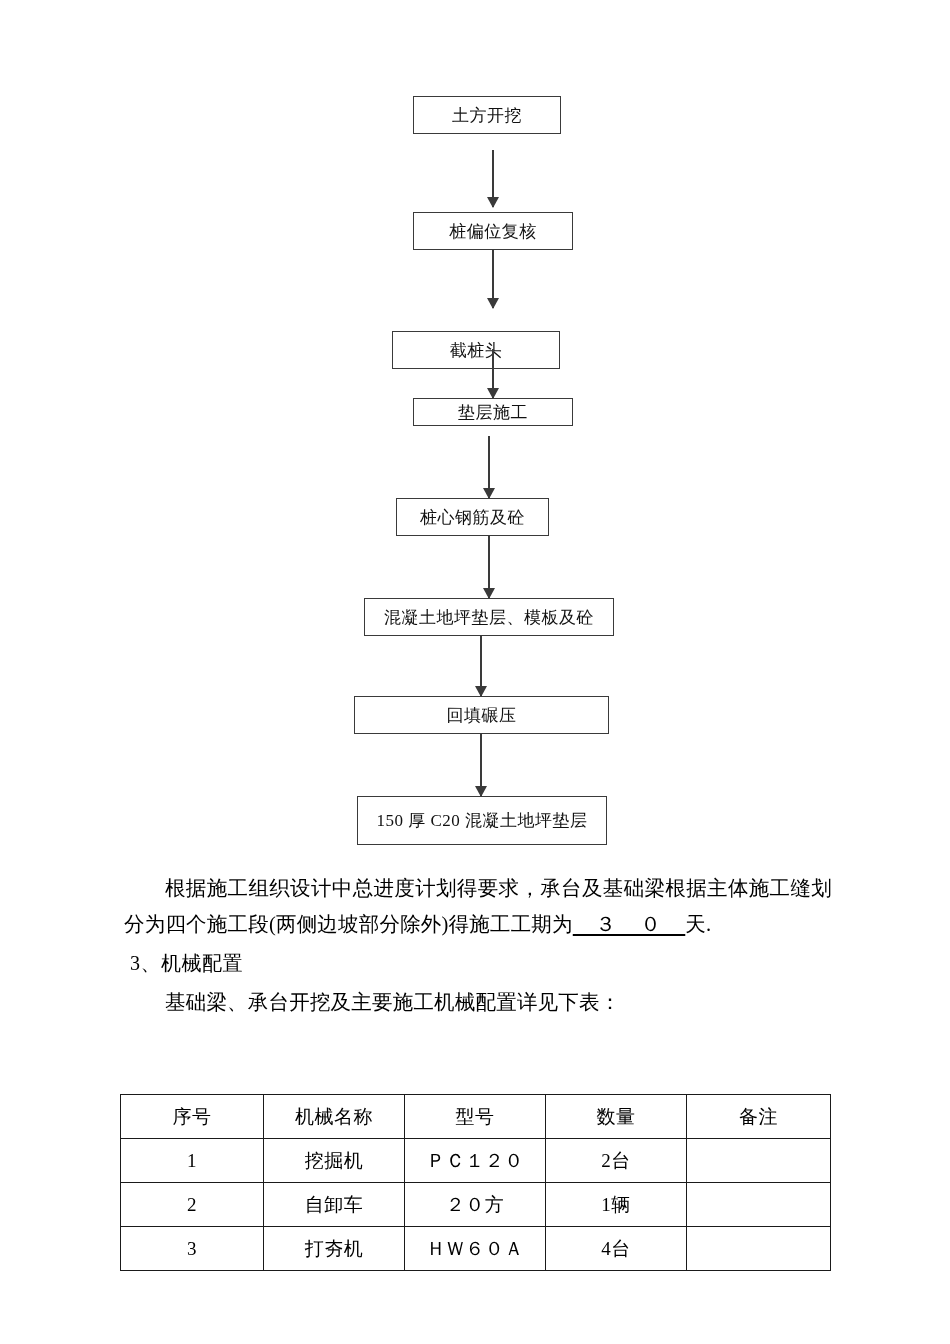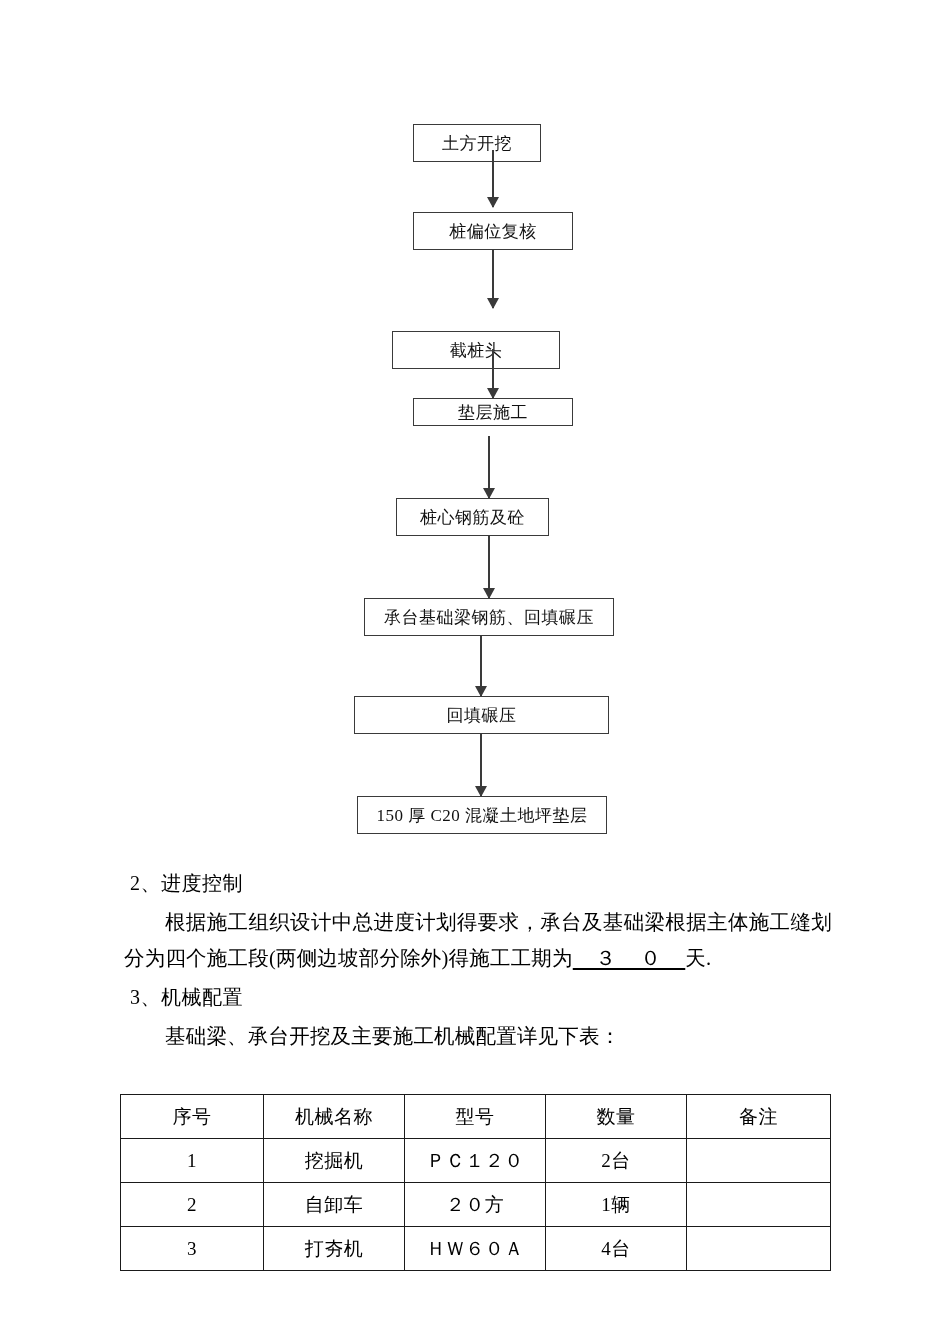--- a/index.html
+++ b/index.html
@@ -121,47 +121,46 @@
   col.c4 { width: 144px; }
   .spaced { letter-spacing: 3px; }
 </style>
 </head>
 <body>
 
 <div class="page">
 
   <div class="flowchart">
 
-    <div class="fc-box" style="left:413px; top:124px; width:128px; height:38px;">土方开挖</div>
+    <div class="fc-box" style="left:413px; top:96px; width:148px; height:38px;">土方开挖</div>
     <div class="fc-arrow" style="left:492px; top:150px; height:57px;"></div>
 
     <div class="fc-box" style="left:413px; top:212px; width:160px; height:38px;">桩偏位复核</div>
     <div class="fc-arrow" style="left:492px; top:250px; height:58px;"></div>
 
     <div class="fc-box" style="left:392px; top:311px; width:168px; height:38px;margin-top:20px;">截桩头</div>
     <div class="fc-arrow" style="left:492px; top:349px; height:49px;"></div>
 
     <div class="fc-box" style="left:413px; top:398px; width:160px; height:28px;">垫层施工</div>
     <div class="fc-arrow" style="left:488px; top:436px; height:62px;"></div>
 
     <div class="fc-box" style="left:396px; top:498px; width:153px; height:38px;">桩心钢筋及砼</div>
     <div class="fc-arrow" style="left:488px; top:536px; height:62px;"></div>
 
-    <div class="fc-box" style="left:364px; top:598px; width:250px; height:38px;">承台基础梁钢筋、回填碾压</div>
+    <div class="fc-box" style="left:364px; top:598px; width:250px; height:38px;">混凝土地坪垫层、模板及砼</div>
     <div class="fc-arrow" style="left:480px; top:636px; height:60px;"></div>
 
     <div class="fc-box" style="left:354px; top:696px; width:255px; height:38px;">回填碾压</div>
     <div class="fc-arrow" style="left:480px; top:734px; height:62px;"></div>
 
-    <div class="fc-box" style="left:357px; top:796px; width:250px; height:38px;">150 厚 C20 混凝土地坪垫层</div>
+    <div class="fc-box" style="left:357px; top:796px; width:250px; height:49px;">150 厚 C20 混凝土地坪垫层</div>
   </div>
 
   <div class="doc-text">
 
-    <p class="heading">2、进度控制</p>
 
     <p class="para indent"><span>根据施工组织设计中总进度计划得要求，承台及基础梁根据主体施工缝划分为四个施工段(两侧边坡部分除外)得施工工期为</span><span class="blank-fill">　３　０　</span><span>天.</span></p>
 
     <p class="heading">3、机械配置</p>
 
     <p class="para indent">基础梁、承台开挖及主要施工机械配置详见下表：</p>
   </div>
 
   <div class="equip-table-wrap">
     <table class="equip">

